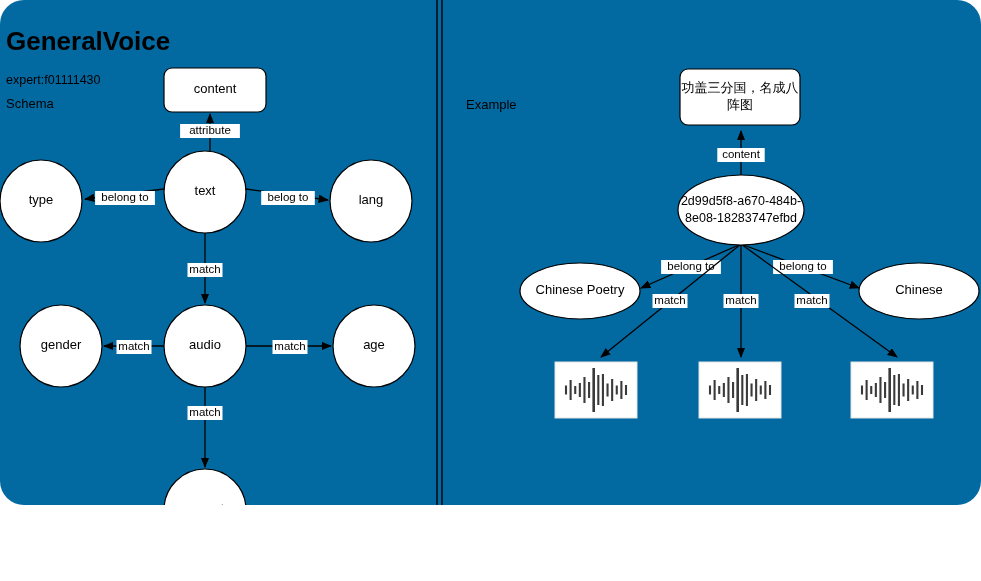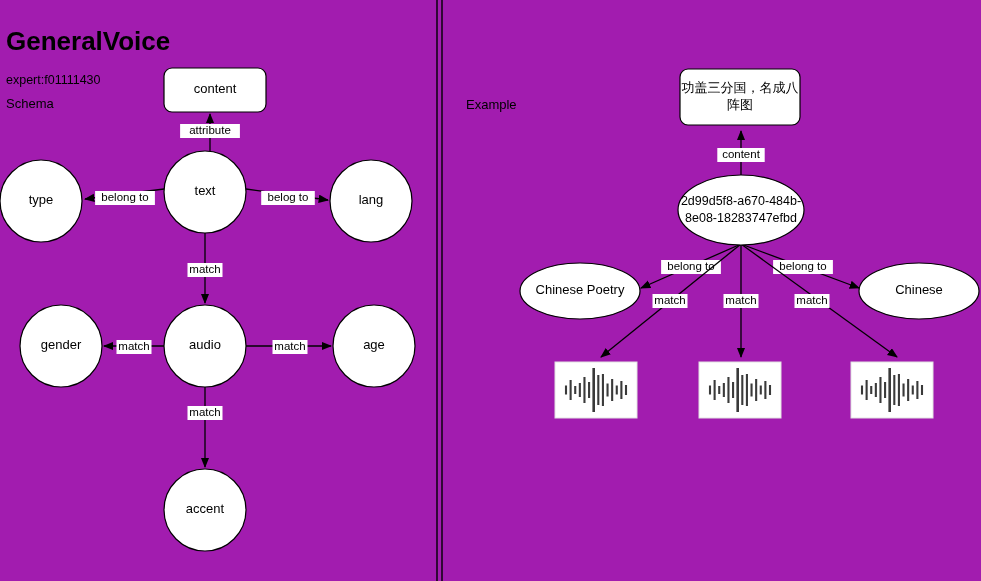--- a/index.html
+++ b/index.html
@@ -6,23 +6,24 @@
     margin: 0;
     padding: 0;
     background: #ffffff;
   }
   body {
     font-family: "Liberation Sans", sans-serif;
   }
   #canvas {
     position: relative;
     width: 981px;
-    height: 581px;
-    background: #a21caf;
+    height: 505px;
+    background: #0369a1;
     overflow: hidden;
+    border-radius: 24px;
   }
   svg.diagram {
     position: absolute;
     top: 0;
     left: 0;
     width: 981px;
     height: 581px;
   }
   .node-shape {
     fill: #ffffff;

